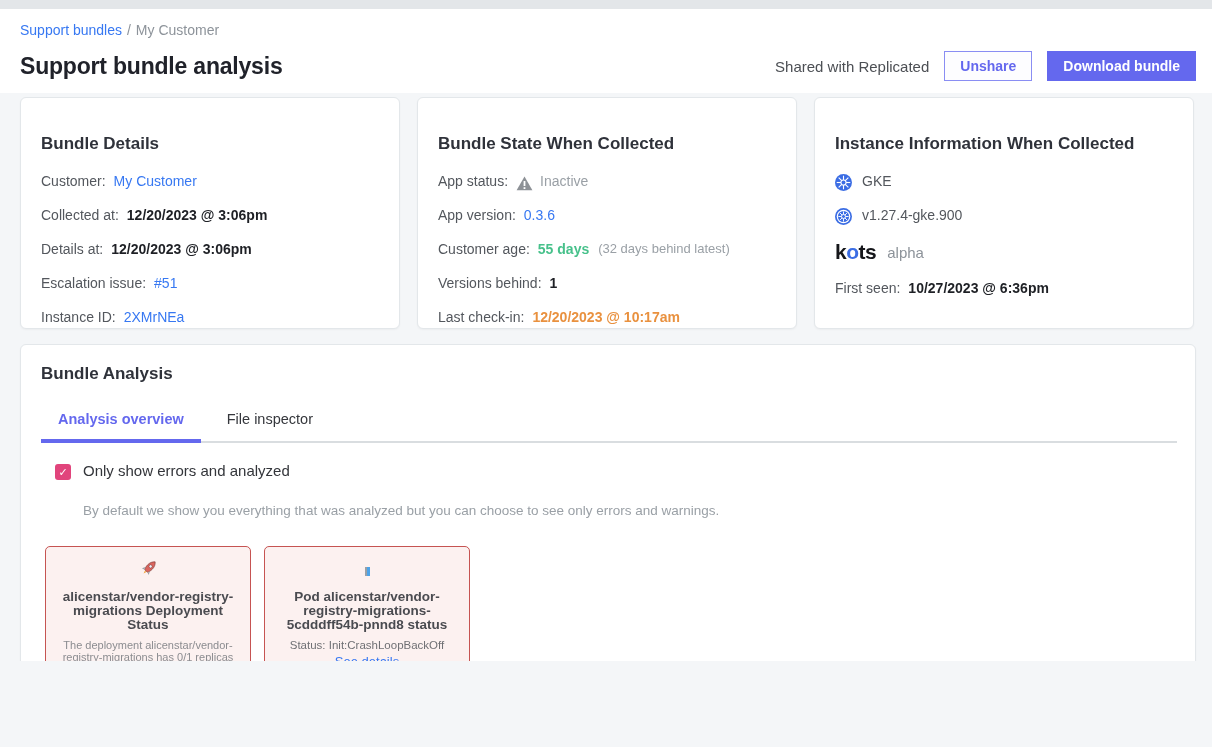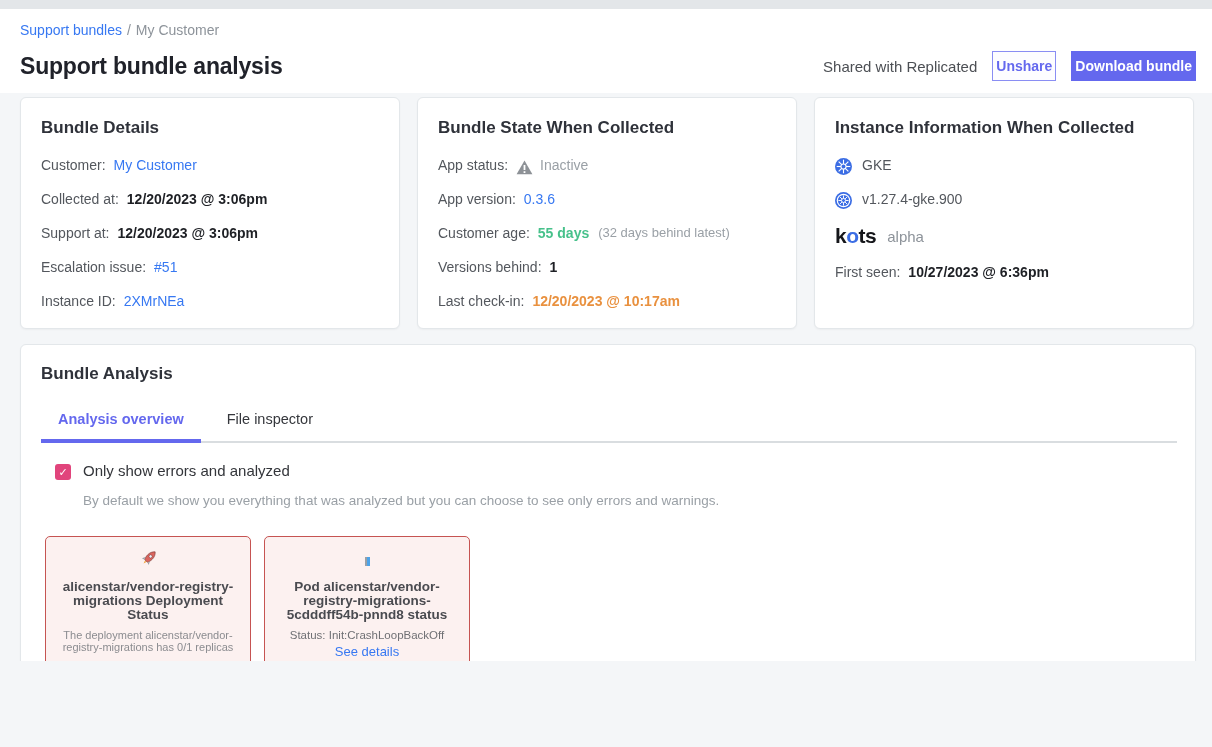--- a/index.html
+++ b/index.html
@@ -14,30 +14,30 @@
   }
   .topbar { height:9px; background:#e3e6e9; }
   .header-band { background:#ffffff; padding:13px 16px 12px 20px; }
   .breadcrumb { font-size:14px; color:#8d939a; }
   .breadcrumb a { color:#3778f2; text-decoration:none; cursor:pointer; }
   .breadcrumb .sep { margin:0 5px; color:#8d939a; }
   .title-row { display:flex; align-items:center; justify-content:space-between; margin-top:13px; }
   h1.page-title { margin:0; font-size:23px; font-weight:700; color:#20222a; letter-spacing:-0.2px; }
   .header-actions { display:flex; align-items:center; gap:15px; }
   .shared-note { font-size:15px; color:#4c4f54; }
-  .btn { font-size:14px; font-weight:700; padding:5px 3px; border-radius:0; cursor:pointer;
+  .btn { font-size:14px; font-weight:700; padding:5px 15px; border-radius:0; cursor:pointer;
          font-family:inherit; line-height:18px; }
   .btn-outline { color:#6468ee; border:1px solid #8a8ef3; background:#fdfdff; }
   .btn-primary { color:#ffffff; border:1px solid #6468ee; background:#6468ee; }
 
   .content { padding:4px 16px 0 20px; }
   .cards-row { display:grid; grid-template-columns:repeat(3,380px); column-gap:17px; }
   .card { background:#ffffff; border:1px solid #e3e7ea; border-radius:6px;
           box-shadow:0 1px 2px rgba(0,0,0,0.04); }
-  .info-card { height:232px; padding:20px 20px; }
+  .info-card { height:232px; padding:36px 20px; }
   .card-title { margin:0; font-size:17px; font-weight:600; color:#2f323a; }
   .row { margin-top:14px; font-size:14px; color:#53575d; display:flex; align-items:flex-end; line-height:20px; }
   .row .label { margin-right:8px; white-space:nowrap; }
   .v-link { color:#3778f2; text-decoration:none; cursor:pointer; }
   .v-strong { color:#1e2025; font-weight:700; }
   .v-muted { color:#9aa0a6; }
   .v-green { color:#47c18b; font-weight:600; }
   .v-orange { color:#e9913f; font-weight:600; }
   .v-note { color:#9aa0a6; font-size:13px; margin-left:9px; }
   .warn-icon { display:inline-flex; margin-right:7px; }
@@ -51,21 +51,21 @@
   .tabs { display:flex; margin-top:27px; border-bottom:2px solid #d9dde0; }
   .tab { font-size:14.5px; color:#35373c; padding:0 17px 14px 17px; position:relative; cursor:pointer; margin-right:9px; }
   .tab.active { color:#6468ee; font-weight:700; }
   .tab.active::after { content:""; position:absolute; left:0; right:0; bottom:-2px; height:4px; background:#6468ee; }
 
   .filter { display:flex; gap:12px; margin-top:19px; padding-left:14px; }
   .checkbox { width:16px; height:16px; flex:none; margin-top:2px; background:#e1447c; border-radius:3px;
               display:flex; align-items:center; justify-content:center; cursor:pointer;
               color:#fff; font-size:11px; font-weight:700; }
   .filter-label { font-size:15px; color:#33353a; line-height:18px; }
-  .filter-desc { font-size:13.5px; color:#9aa0a6; margin-top:13px; }
+  .filter-desc { font-size:13.5px; color:#9aa0a6; margin-top:23px; }
 
   .issues { display:flex; gap:13px; margin-top:28px; padding-left:4px; }
   .issue-card { width:206px; min-height:126px; background:#fcf1f0; border:1px solid #c65452;
                 border-radius:5px; padding:12px 9px 14px; text-align:center; cursor:pointer; }
   .issue-icon-wrap { height:24px; display:flex; align-items:center; justify-content:center; }
   .issue-title { font-size:13.5px; font-weight:700; color:#4a4b50; line-height:1.05; margin-top:7px;
                  overflow-wrap:break-word; }
   .issue-message { font-size:11px; color:#8b8c90; line-height:1.12; margin-top:6px; overflow-wrap:break-word; }
   .issue-status { font-size:11.5px; color:#6f7074; margin-top:6px; }
   .issue-link { display:inline-block; font-size:13px; color:#3778f2; margin-top:3px; text-decoration:none; cursor:pointer; }
@@ -99,21 +99,21 @@
         <h2 class="card-title">Bundle Details</h2>
         <div class="row row-first">
           <span class="label">Customer:</span>
           <a class="v-link">My Customer</a>
         </div>
         <div class="row">
           <span class="label">Collected at:</span>
           <span class="v-strong">12/20/2023 @ 3:06pm</span>
         </div>
         <div class="row">
-          <span class="label">Support at:</span>
+          <span class="label">Details at:</span>
           <span class="v-strong">12/20/2023 @ 3:06pm</span>
         </div>
         <div class="row">
           <span class="label">Escalation issue:</span>
           <a class="v-link">#51</a>
         </div>
         <div class="row">
           <span class="label">Instance ID:</span>
           <a class="v-link">2XMrNEa</a>
         </div>

